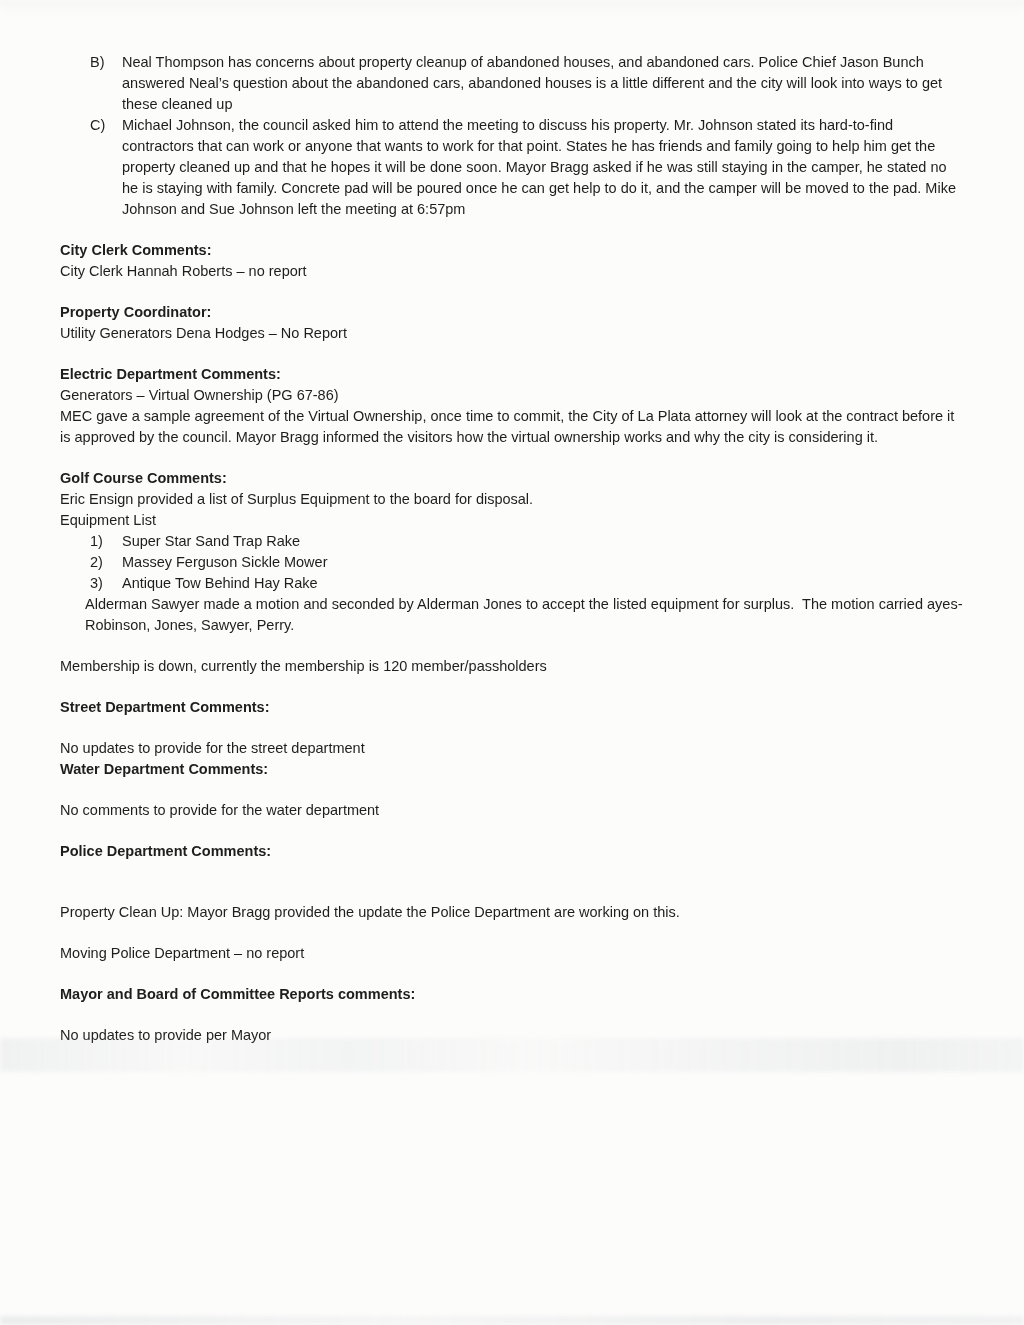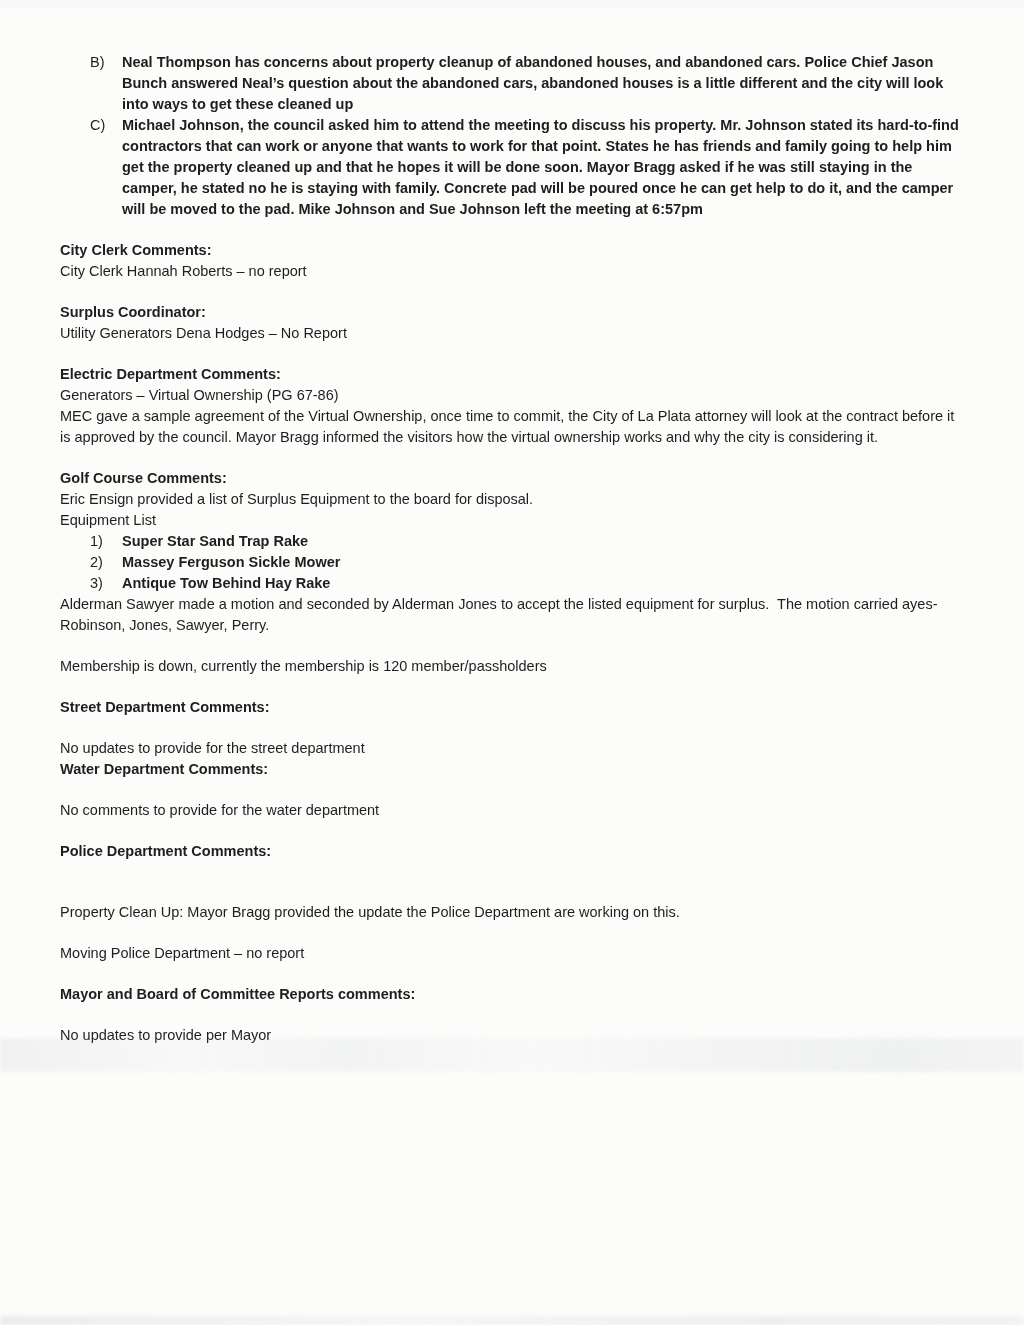--- a/index.html
+++ b/index.html
@@ -20,26 +20,26 @@
   }
   .content {
     position: absolute;
     top: 52px;
     left: 60px;
     width: 905px;
   }
   p { margin: 0; }
   .h { font-weight: bold; }
   .sp { height: 20px; }           
-  .prewrap { white-space: pre-wrap; }
+  .prewrap { white-space: pre-wrap; margin-left: 25px; }
 
   
   .outline-item { display: flex; }
   .oi-label { flex: none; width: 32px; margin-left: 30px; }
-  .oi-text  { flex: 1; font-weight: bold; }
+  .oi-text  { flex: 1; }
 
   
   .noise {
     position: absolute;
     left: 0;
     right: 0;
     pointer-events: none;
     filter: blur(2px);
   }
   .noise-mid {
@@ -82,21 +82,21 @@
       <span class="oi-text">Michael Johnson, the council asked him to attend the meeting to discuss his property. Mr. Johnson stated its hard-to-find contractors that can work or anyone that wants to work for that point. States he has friends and family going to help him get the property cleaned up and that he hopes it will be done soon. Mayor Bragg asked if he was still staying in the camper, he stated no he is staying with family. Concrete pad will be poured once he can get help to do it, and the camper will be moved to the pad. Mike Johnson and Sue Johnson left the meeting at 6:57pm</span>
     </div>
 
     <div class="sp"></div>
 
     <p class="h">City Clerk Comments:</p>
     <p>City Clerk Hannah Roberts – no report</p>
 
     <div class="sp"></div>
 
-    <p class="h">Surplus Coordinator:</p>
+    <p class="h">Property Coordinator:</p>
     <p>Utility Generators Dena Hodges – No Report</p>
 
     <div class="sp"></div>
 
     <p class="h">Electric Department Comments:</p>
     <p>Generators – Virtual Ownership (PG 67-86)</p>
     <p>MEC gave a sample agreement of the Virtual Ownership, once time to commit, the City of La Plata attorney will look at the contract before it is approved by the council. Mayor Bragg informed the visitors how the virtual ownership works and why the city is considering it.</p>
 
     <div class="sp"></div>
 

